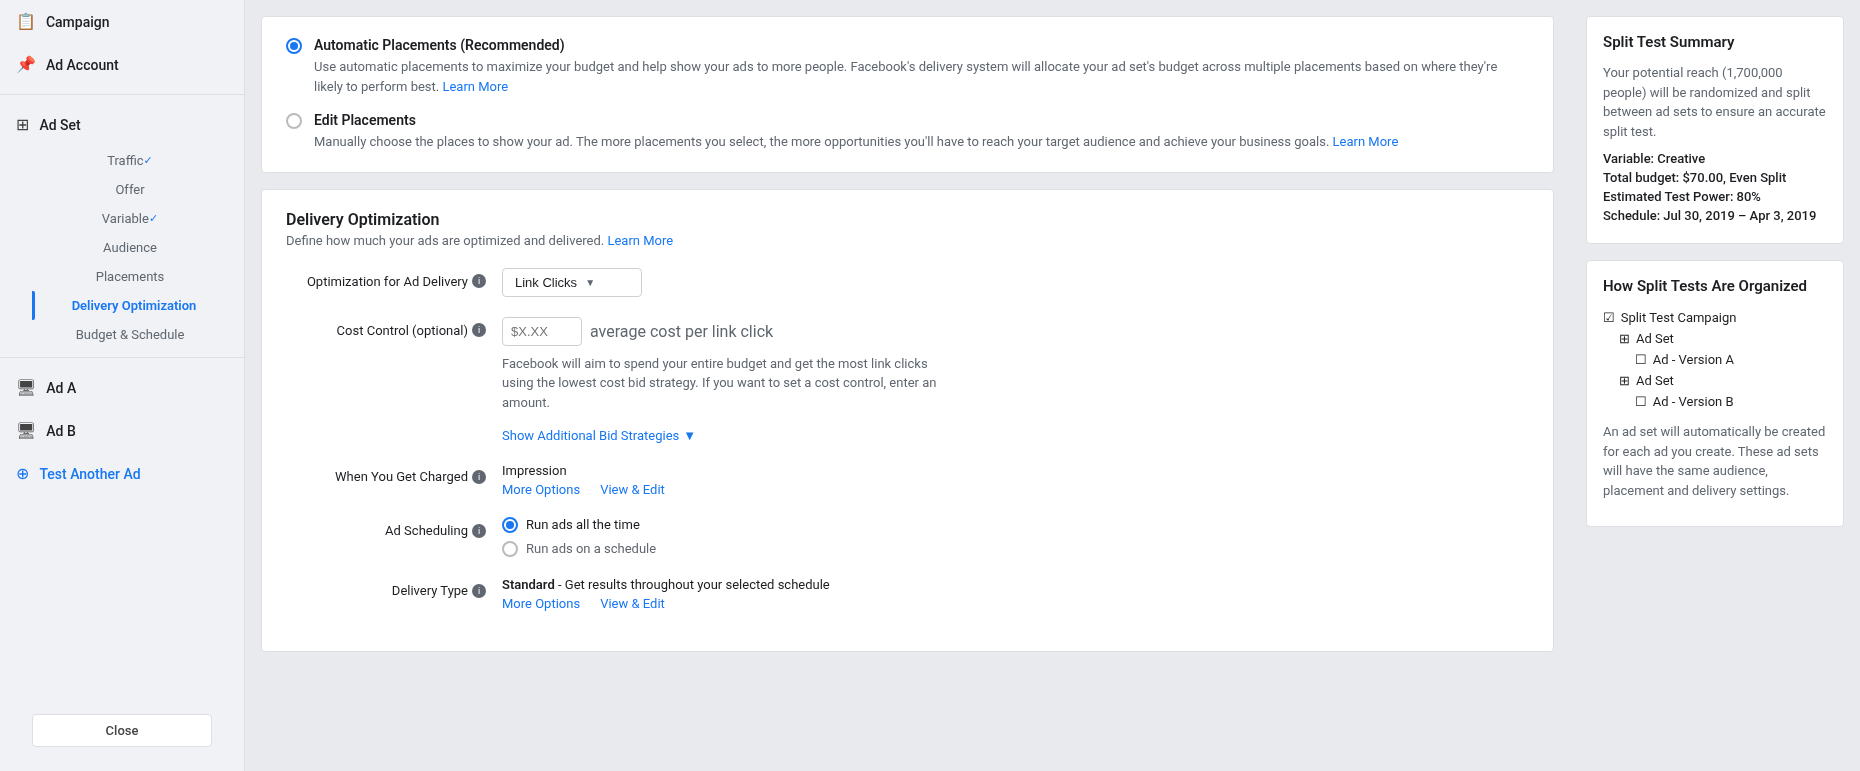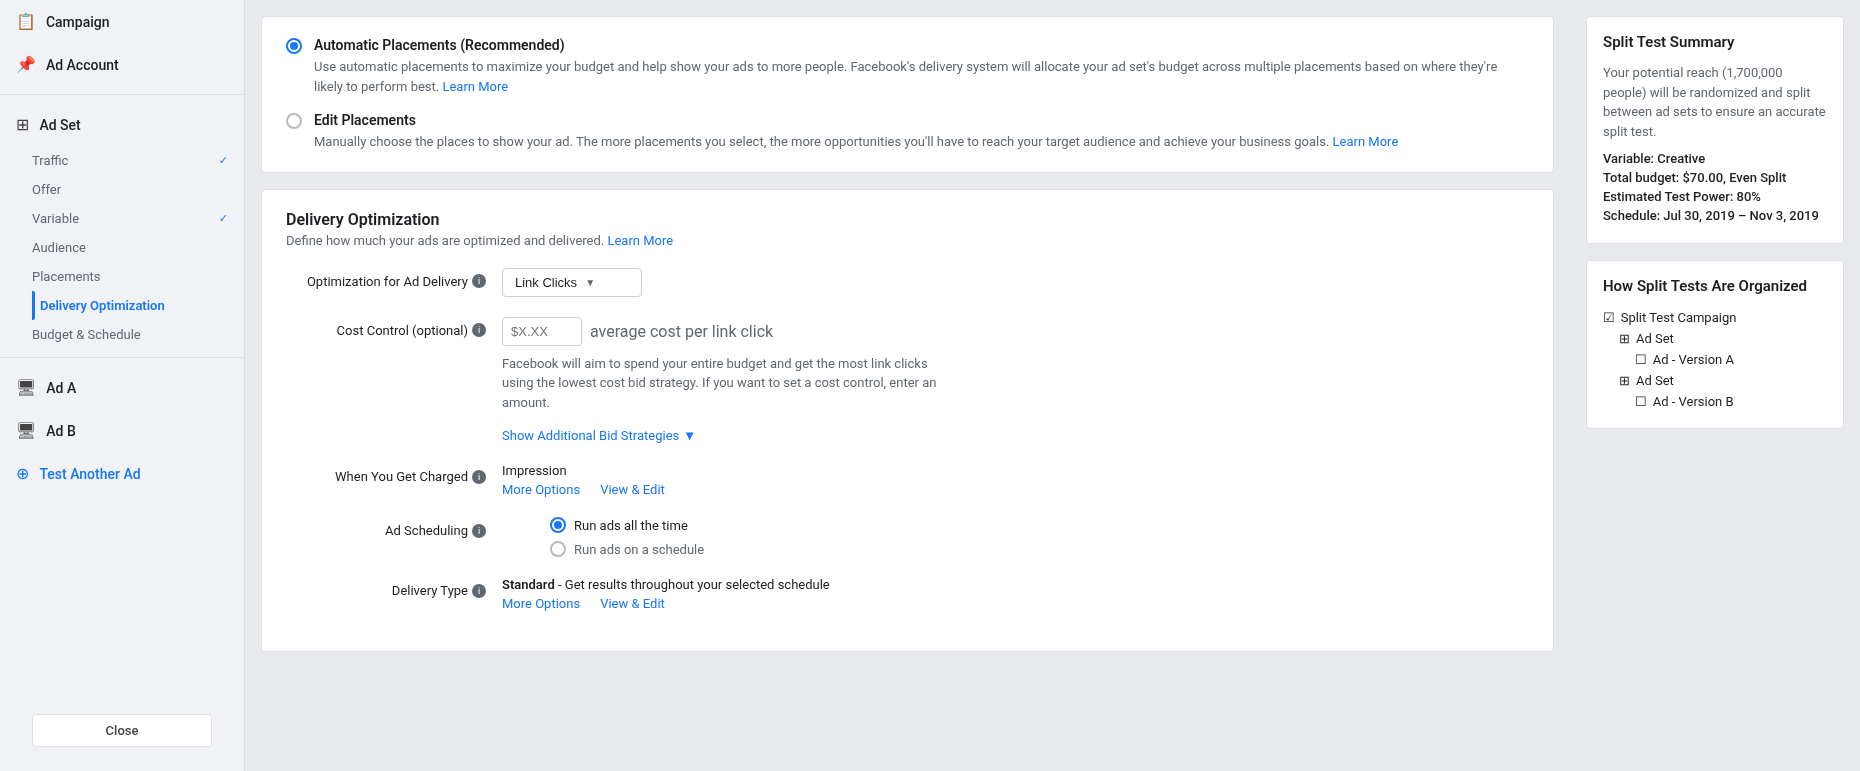--- a/index.html
+++ b/index.html
@@ -6,21 +6,21 @@
     body { font-family: -apple-system, BlinkMacSystemFont, 'Segoe UI', Roboto, sans-serif; font-size: 13px; background: #e9eaed; color: #1c1e21; }
     .app-container { display: flex; height: 771px; overflow: hidden; }
 
     
     .sidebar { width: 245px; background: #f0f2f5; border-right: 1px solid #dddfe2; display: flex; flex-direction: column; flex-shrink: 0; }
     .sidebar-item { display: flex; align-items: center; padding: 12px 16px; cursor: pointer; gap: 10px; }
     .sidebar-item .item-icon { font-size: 16px; color: #444; }
     .sidebar-item .item-label { font-size: 14px; font-weight: 500; color: #1c1e21; }
 
     .sidebar-sub { padding-left: 32px; }
-    .sidebar-sub-item { display: flex; align-items: center; justify-content: space-between; padding: 7px 16px 7px 0; cursor: pointer; color: #606770; font-size: 13px; }
+    .sidebar-sub-item { display: flex; align-items: center; justify-content: center; padding: 7px 16px 7px 0; cursor: pointer; color: #606770; font-size: 13px; }
     .sidebar-sub-item.active { color: #1877f2; font-weight: 600; }
     .sidebar-sub-item .check { color: #1877f2; font-size: 11px; }
 
     .sidebar-divider { height: 1px; background: #dddfe2; margin: 8px 0; }
     .sidebar-spacer { flex: 1; }
     .sidebar-close-btn { margin: 12px 16px; padding: 8px 0; background: #fff; border: 1px solid #dddfe2; border-radius: 4px; text-align: center; cursor: pointer; font-size: 13px; font-weight: 500; color: #444; }
     .sidebar-sub-item.active { position: relative; }
 
     
     .main-content { flex: 1; overflow-y: auto; background: #e9eaed; padding: 0 16px 16px; }
@@ -53,21 +53,21 @@
     .cost-input { width: 80px; padding: 6px 8px; border: 1px solid #ccd0d5; border-radius: 4px; font-size: 13px; color: #bbb; background: #fff; }
     .cost-label-text { font-size: 16px; color: #606770; }
     .cost-desc { font-size: 13px; color: #606770; line-height: 1.5; margin-bottom: 16px; max-width: 450px; }
     .show-bid-link { display: inline-flex; align-items: center; gap: 4px; color: #1877f2; cursor: pointer; font-size: 13px; }
 
     .charge-val { font-size: 13px; color: #1c1e21; margin-bottom: 4px; }
     .charge-links { display: flex; gap: 20px; }
     .charge-links a { color: #1877f2; font-size: 13px; cursor: pointer; text-decoration: none; }
 
     .radio-group { display: flex; flex-direction: column; gap: 8px; }
-    .radio-item { display: flex; align-items: center; gap: 8px; margin-left: 48px; }
+    .radio-item { display: flex; align-items: flex-start; gap: 8px; }
     .radio-circle { width: 16px; height: 16px; border-radius: 50%; border: 2px solid #bbb; flex-shrink: 0; display: flex; align-items: center; justify-content: center; }
     .radio-circle.selected { border-color: #1877f2; }
     .radio-circle.selected::after { content: ''; width: 8px; height: 8px; border-radius: 50%; background: #1877f2; }
     .radio-text { font-size: 13px; color: #606770; }
     .radio-text.selected-text { color: #1c1e21; }
 
     .delivery-type-val { font-size: 13px; color: #1c1e21; margin-bottom: 4px; }
     .delivery-type-val strong { font-weight: 600; }
 
     
@@ -291,21 +291,21 @@
       <div class="meta-item">
         <span>Total budget:</span>
         <span>$70.00, Even Split</span>
       </div>
       <div class="meta-item">
         <span>Estimated Test Power:</span>
         <span>80%</span>
       </div>
       <div class="meta-item">
         <span>Schedule:</span>
-        <span>Jul 30, 2019 – Nov 3, 2019</span>
+        <span>Jul 30, 2019 – Apr 3, 2019</span>
       </div>
     </div>
 
     <div class="right-card">
       <div class="right-card-title">How Split Tests Are Organized</div>
 
       <div class="tree-item">
         <span>☑</span>
         <span>Split Test Campaign</span>
       </div>
@@ -319,15 +319,16 @@
       </div>
       <div class="tree-item tree-indent1">
         <span>⊞</span>
         <span>Ad Set</span>
       </div>
       <div class="tree-item tree-indent2">
         <span>☐</span>
         <span>Ad - Version B</span>
       </div>
 
+      <p class="note">An ad set will automatically be created for each ad you create. These ad sets will have the same audience, placement and delivery settings.</p>
     </div>
   </div>
 </div>
 
 </body></html>

